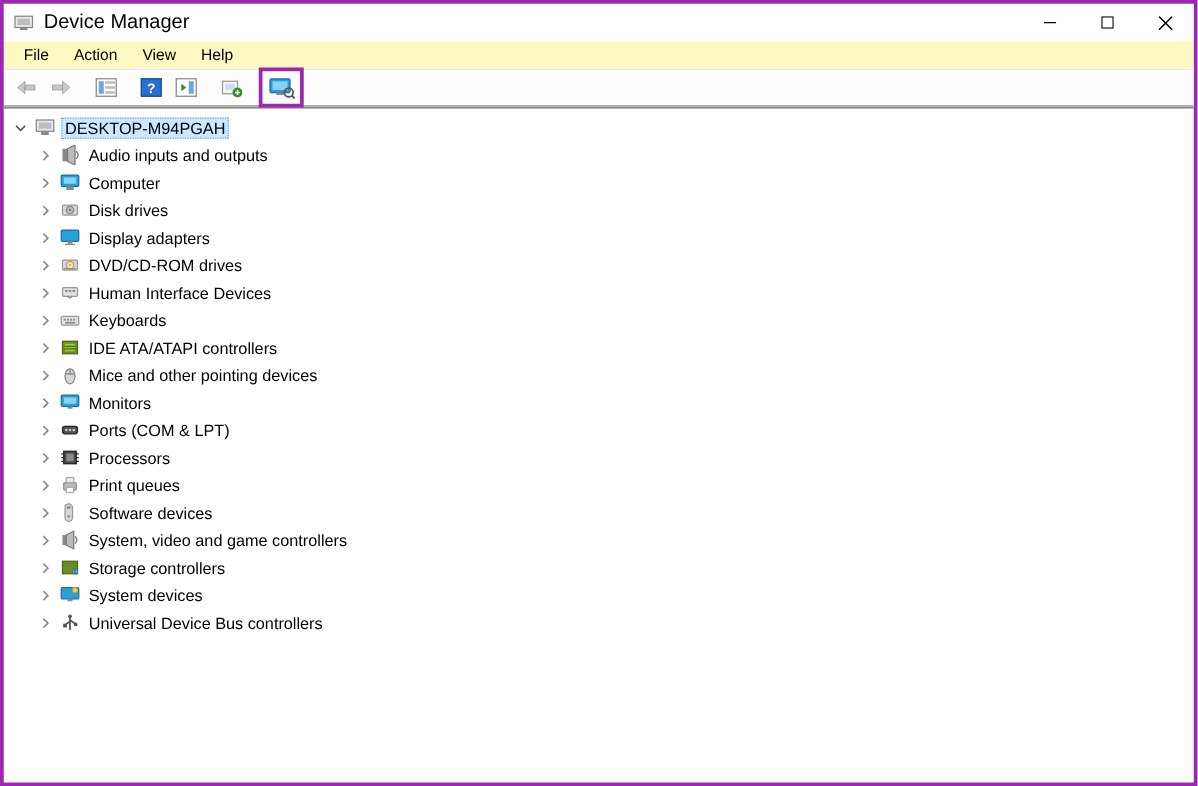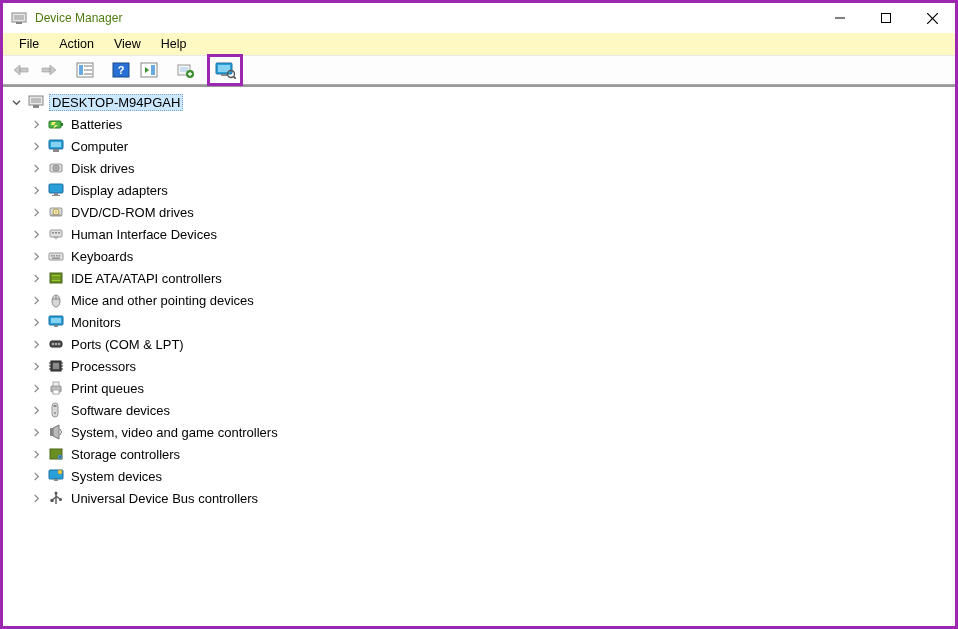--- a/index.html
+++ b/index.html
@@ -2,21 +2,21 @@
 <html><head>
   <meta charset="utf-8">
   <style>
     * { box-sizing: border-box; margin: 0; padding: 0; font-family: "Segoe UI", Tahoma, sans-serif; }
     body { background: #fff; }
     .frame { width: 958px; height: 629px; border: 3px solid #9c27b0; position: relative; background: #fff; overflow: hidden; }
     
     
     .titlebar { height: 30px; display: flex; align-items: center; padding: 0 0 0 8px; background: #fff; }
     .titlebar-icon { width: 16px; height: 16px; margin-right: 8px; display: flex; align-items: center; justify-content: center; }
-    .titlebar-title { font-size: 12px; color: #4d7c0f; flex: 1; }
+    .titlebar-title { font-size: 16px; color: #000000; flex: 1; }
     .titlebar-controls { display: flex; }
     .titlebar-btn { width: 46px; height: 30px; display: flex; align-items: center; justify-content: center; cursor: pointer; }
 
     
     .menubar { height: 22px; display: flex; align-items: center; padding: 0 6px; font-size: 12.5px; background: #fef9c3; }
     .menu-item { padding: 2px 10px; cursor: pointer; }
 
     
     .toolbar { height: 30px; display: flex; align-items: center; padding: 0 4px; gap: 0; border-top: 1px solid #e8e8e8; border-bottom: 1px solid #aaa; background: #fdfdfd; }
     .tool-btn { width: 28px; height: 26px; display: flex; align-items: center; justify-content: center; cursor: pointer; border: 1px solid transparent; }
@@ -155,24 +155,24 @@
 
     <div id="cat-container">
         <div class="tree-row indent-1">
           <span class="expander">
             <svg width="9" height="9" viewBox="0 0 10 10">
               <path d="M3 1 L7 5 L3 9" fill="none" stroke="#888" stroke-width="1.4"></path>
             </svg>
           </span>
           <span class="tree-icon">
             <svg width="16" height="16" viewBox="0 0 16 16">
-              <use href="#ic-battery"></use>
-            </svg>
-          </span>
-          <span class="tree-label">Batteries</span>
+              <use href="#ic-speaker"></use>
+            </svg>
+          </span>
+          <span class="tree-label">Audio inputs and outputs</span>
         </div>
         <div class="tree-row indent-1">
           <span class="expander">
             <svg width="9" height="9" viewBox="0 0 10 10">
               <path d="M3 1 L7 5 L3 9" fill="none" stroke="#888" stroke-width="1.4"></path>
             </svg>
           </span>
           <span class="tree-icon">
             <svg width="16" height="16" viewBox="0 0 16 16">
               <use href="#ic-computer"></use>

